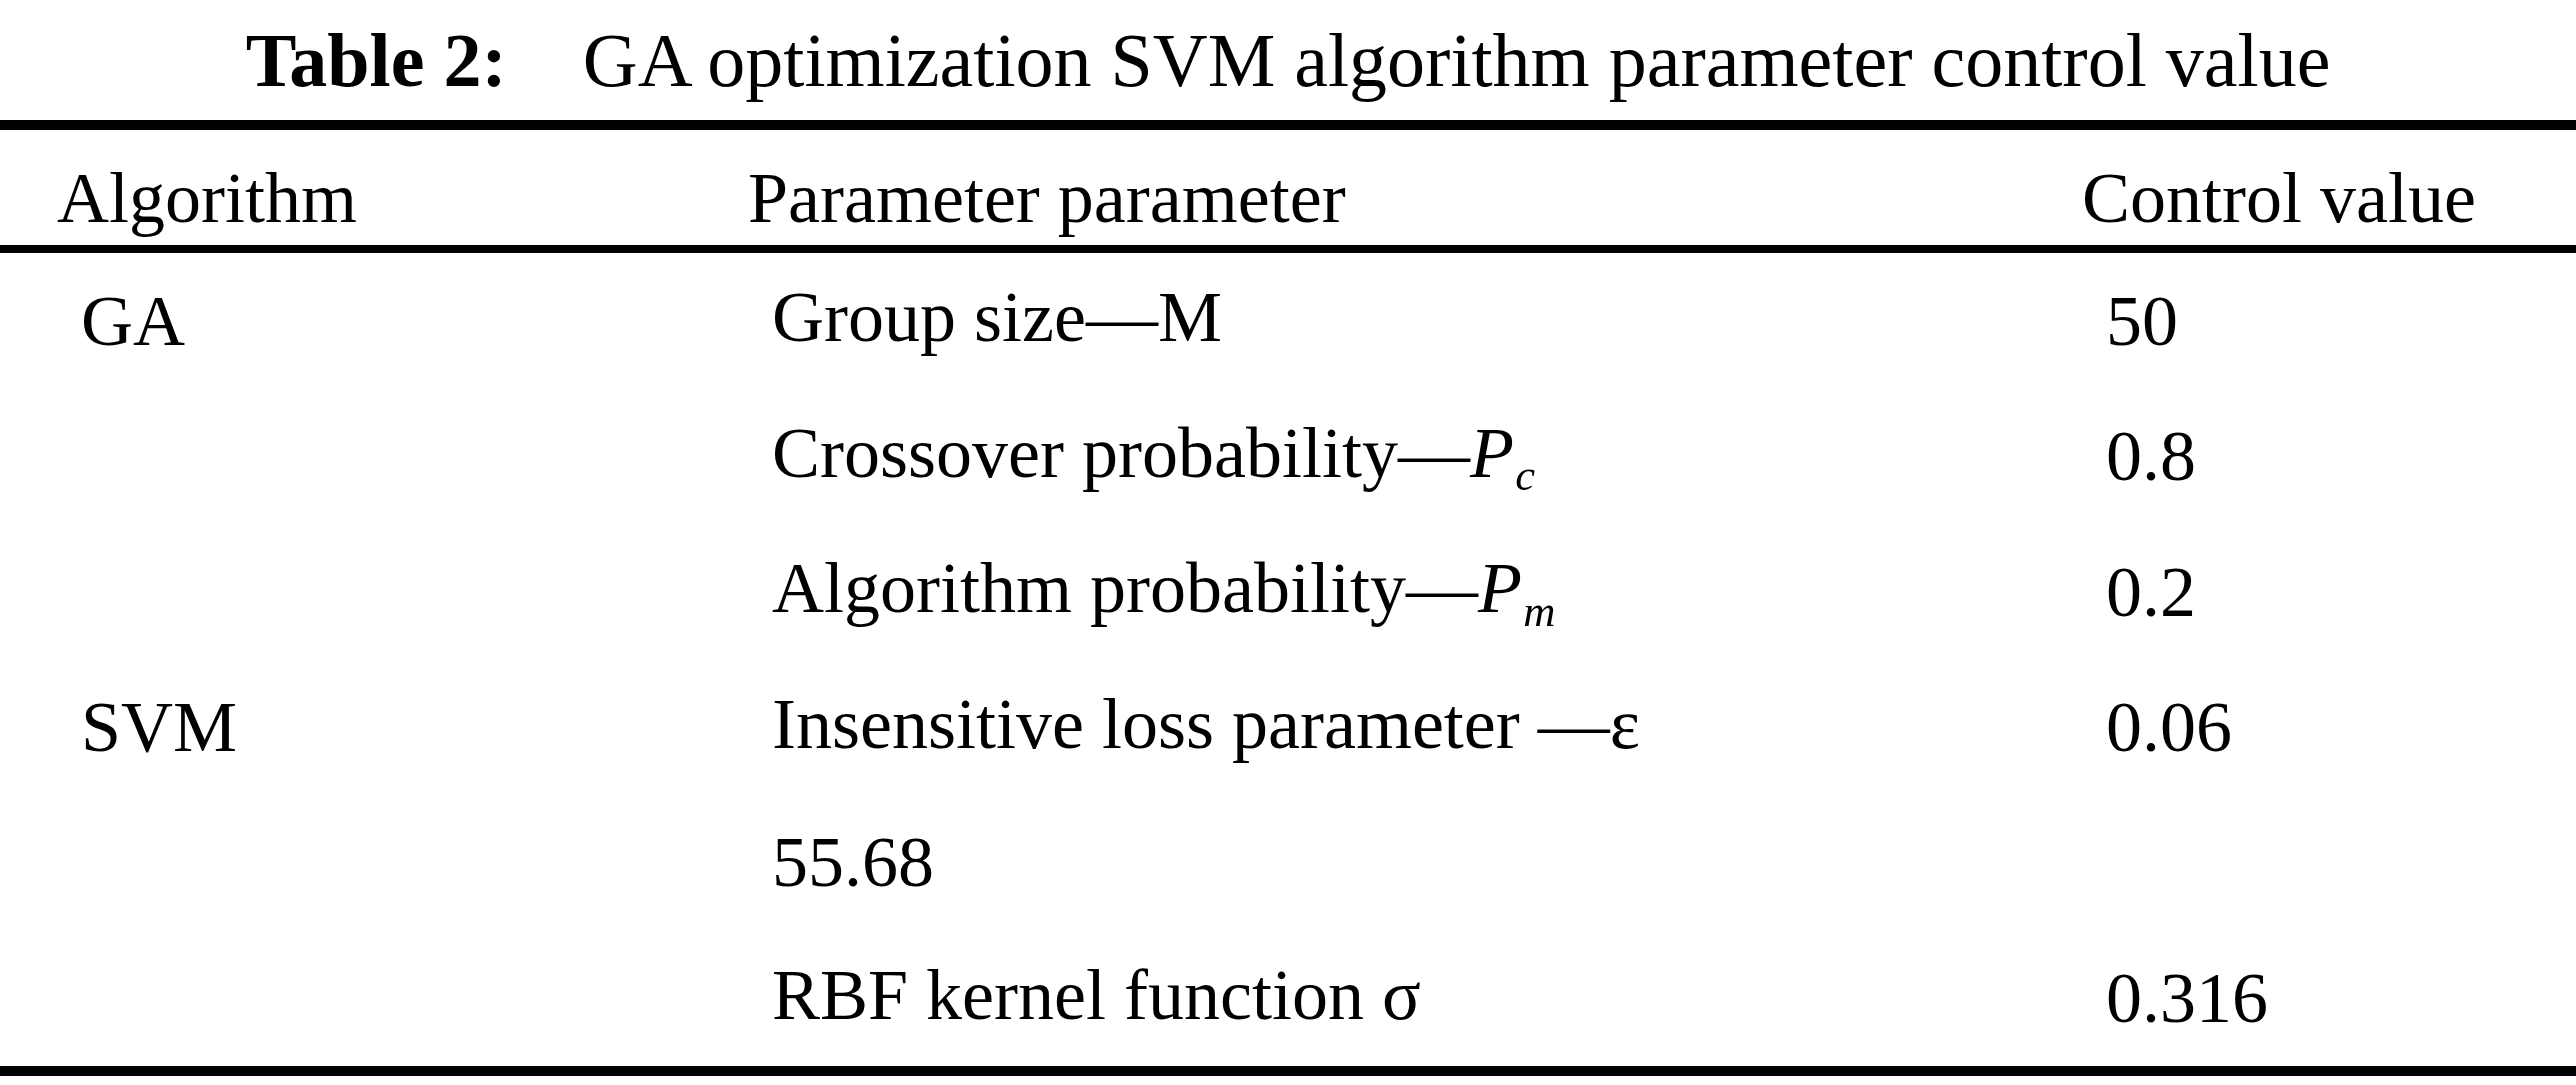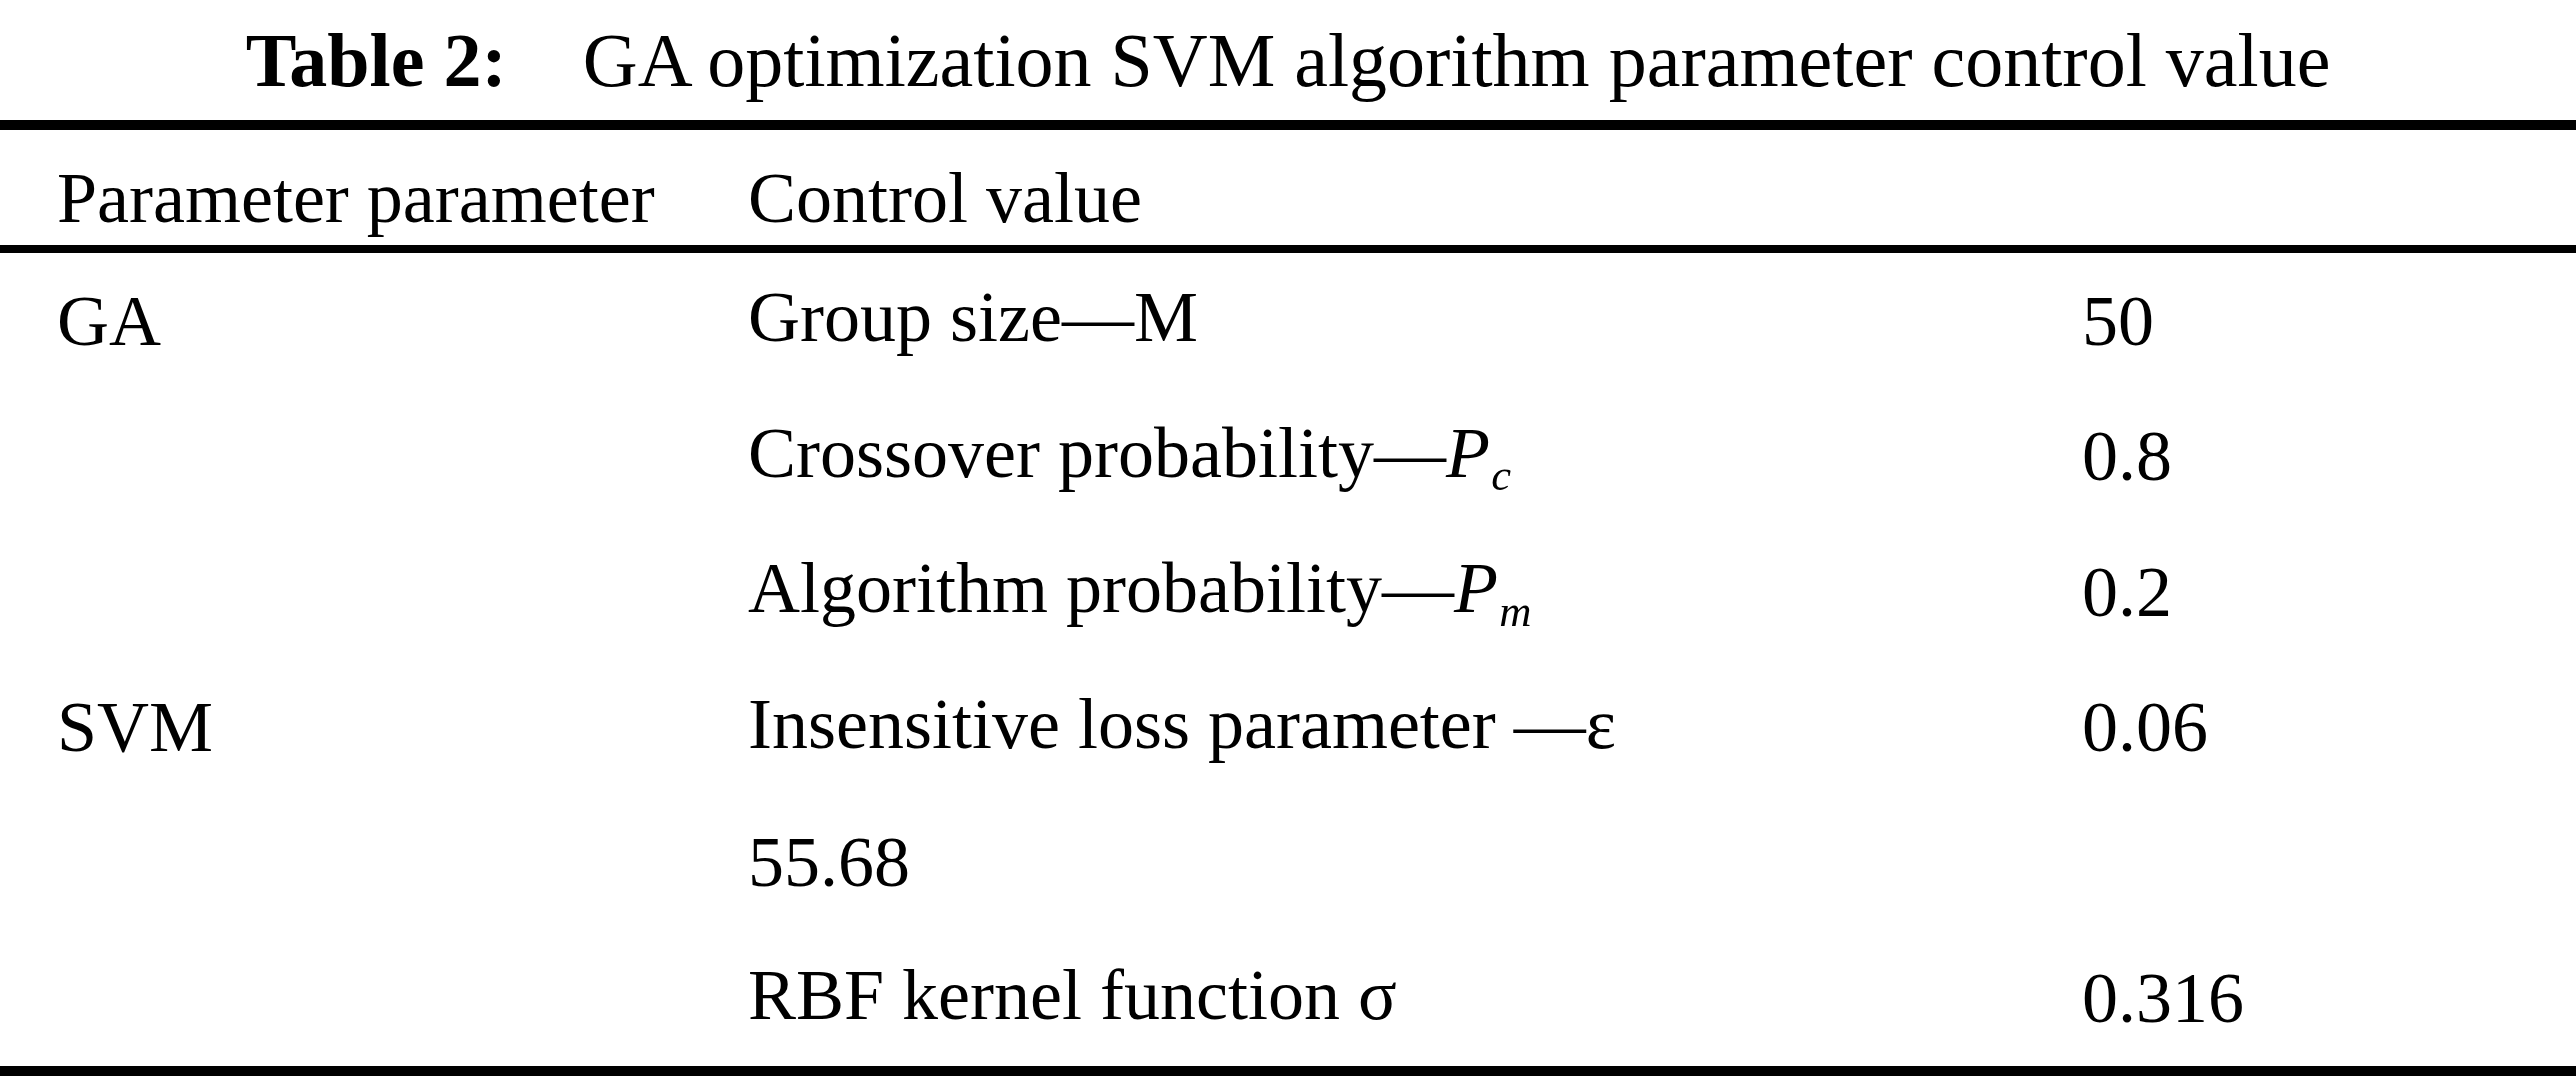--- a/index.html
+++ b/index.html
@@ -52,39 +52,41 @@
     flex: 1 1 auto;
     display: flex;
     flex-direction: column;
   }
   .trow {
     flex: 1 1 0;
     display: grid;
     grid-template-columns: 691px 1334px 1fr;
     align-items: center;
     padding-left: 57px;
+    margin-left: 24px;
   }
   .cell { white-space: pre; }
   .var { font-style: italic; }
   .sub {
     font-style: italic;
     font-size: 0.62em;
     vertical-align: -0.30em;
     margin-left: 0.03em;
   }
 </style>
 </head>
 <body>
 
 <div class="caption">
   <span class="cap-label">Table 2:</span><span>GA optimization SVM algorithm parameter control value</span>
 </div>
 
 <div class="tbl">
   <div class="thead">
+    <div class="cell">Algorithm</div>
     <div class="cell">Parameter parameter</div>
     <div class="cell">Control value</div>
   </div>
 
   <div class="tbody">
 
     <div class="trow">
       <div class="cell">GA</div>
       <div class="cell"><span>Group size—M</span><span class="var"></span><span class="sub"></span></div>
       <div class="cell">50</div>

